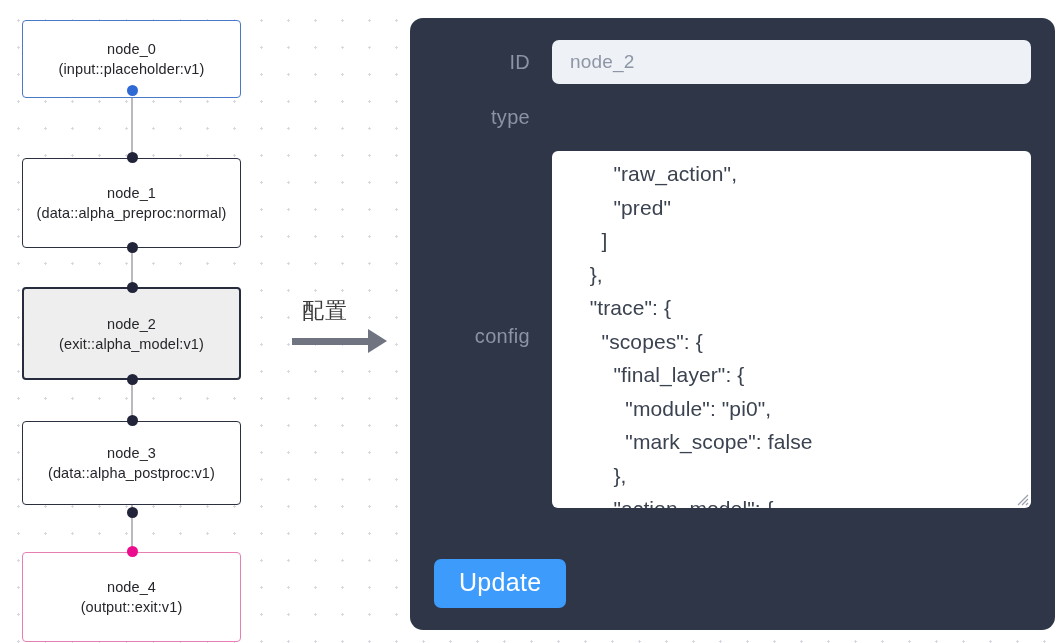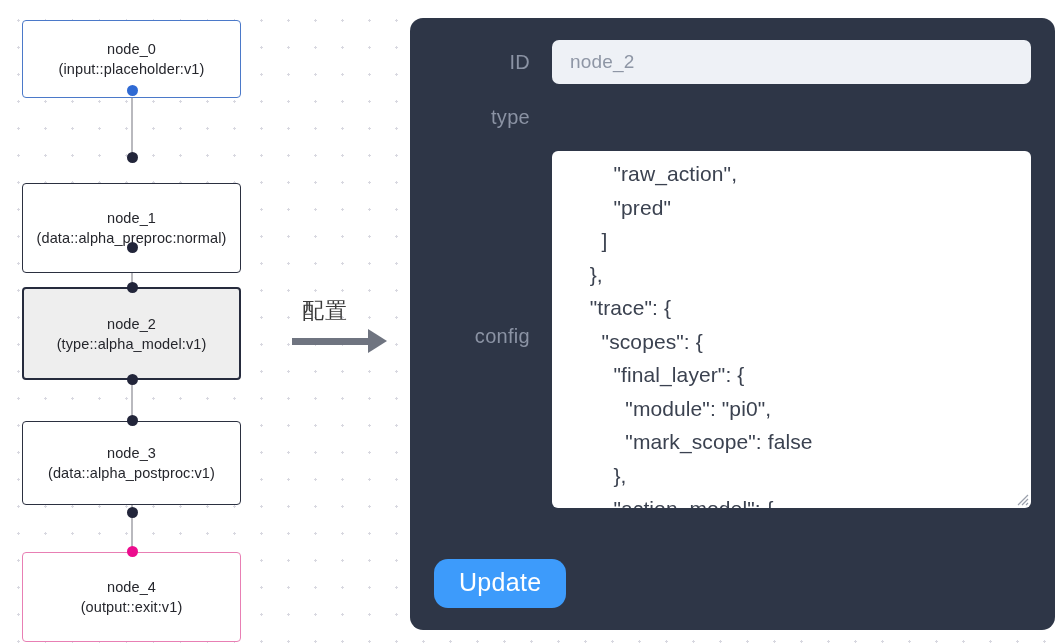--- a/index.html
+++ b/index.html
@@ -42,21 +42,21 @@
     text-align: center;
     color: #25262c;
     font-size: 14.5px;
     line-height: 20px;
     letter-spacing: 0.1px;
     padding: 4px 10px;
   }
   .node .nline { display: block; white-space: pre-wrap; word-break: break-all; }
 
   .node.n0 { top: 20px;  height: 78px;  border-color: #4b79c9; border-width: 1.5px; }
-  .node.n1 { top: 158px; height: 90px; margin-top: 25px; }
+  .node.n1 { top: 158px; height: 90px; }
   .node.n2 { top: 287px; height: 93px; background: #eeeeee; border-width: 2.2px; border-color: #262b3d; }
   .node.n3 { top: 421px; height: 84px; }
   .node.n4 { top: 552px; height: 90px; border-color: #e87fb4; border-width: 1.6px; }
 
   
   .edge {
     position: absolute;
     left: 131px;
     width: 2px;
     background: #b9b9be;
@@ -187,21 +187,21 @@
     width: 16px; height: 16px;
     pointer-events: none;
   }
 
   #update-button {
     position: absolute;
     left: 24px; bottom: 22px;
     background: #3d9bfb;
     color: #ffffff;
     border: none;
-    border-radius: 14px;
+    border-radius: 7px;
     font-size: 25px;
     font-family: "Liberation Sans", sans-serif;
     padding: 9px 25px 11px 25px;
     letter-spacing: 0.3px;
     cursor: pointer;
   }
 </style>
 </head>
 <body>
 
@@ -219,21 +219,21 @@
       <span class="nline">(input::placeholder:v1)</span>
     </div>
 
     <div class="node n1">
       <span class="nline">node_1</span>
       <span class="nline">(data::alpha_preproc:normal)</span>
     </div>
 
     <div class="node n2">
       <span class="nline">node_2</span>
-      <span class="nline">(type::alpha_model:v1)</span>
+      <span class="nline">(exit::alpha_model:v1)</span>
     </div>
 
     <div class="node n3">
       <span class="nline">node_3</span>
       <span class="nline">(data::alpha_postproc:v1)</span>
     </div>
 
     <div class="node n4">
       <span class="nline">node_4</span>
       <span class="nline">(output::exit:v1)</span>

